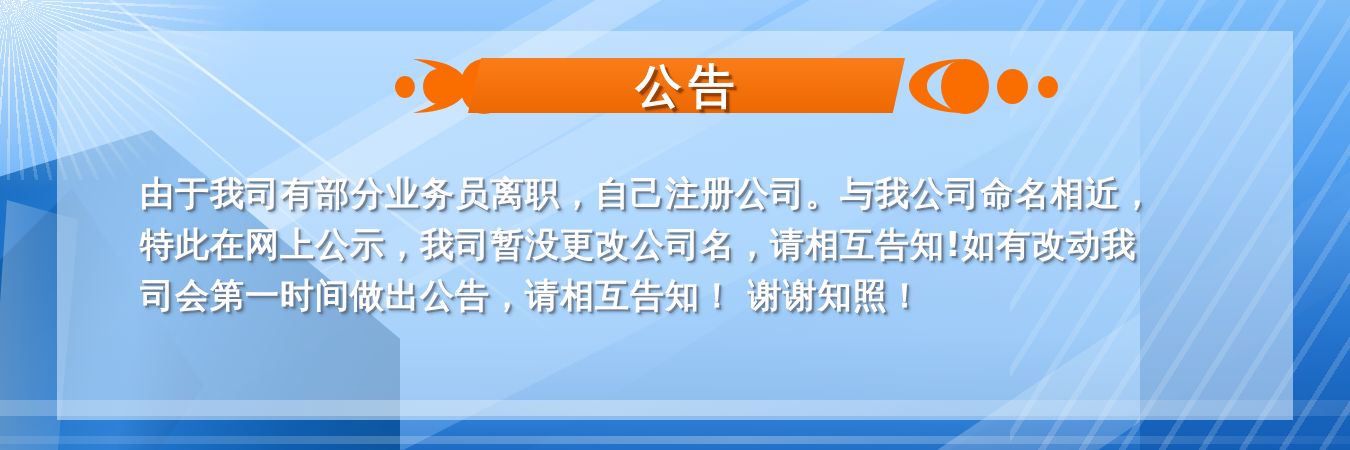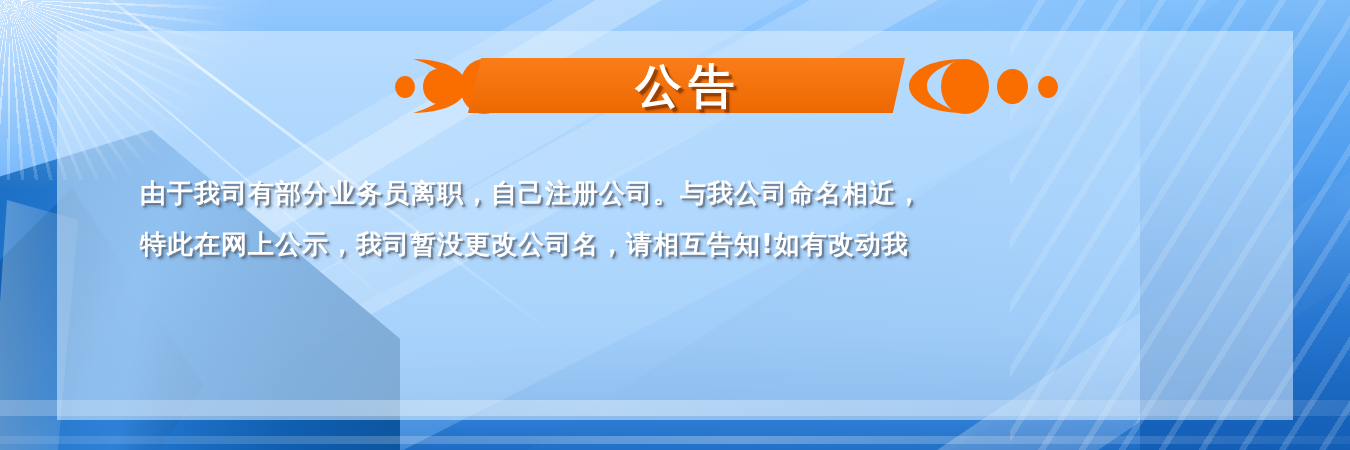--- a/index.html
+++ b/index.html
@@ -232,21 +232,21 @@
     line-height:1;
     padding-left:4px;
   }
 
   
   .body-text {
     position:absolute;
     left:140px; top:168px;
     width:1090px;
     font-family:"DejaVu Sans", sans-serif;
-    font-size:26px;
+    font-size:34px;
     font-weight:bold;
     line-height:51px;
     color:#ffffff;
     letter-spacing:1px;
     text-shadow:
        2px 2px 0 rgba(95,110,130,.70),
        3px 3px 3px rgba(60,75,95,.40);
     white-space:nowrap;
   }
   .body-line { display:block; }
@@ -302,15 +302,16 @@
     <span class="dot dotR1"></span>
     <span class="dot dotR2"></span>
     <span class="dot dotR3"></span>
 
     <div class="title-text">公告</div>
   </div>
 
   <div class="body-text">
     <span class="body-line">由于我司有部分业务员离职，自己注册公司。与我公司命名相近，</span>
     <span class="body-line">特此在网上公示，我司暂没更改公司名，请相互告知!如有改动我</span>
+    <span class="body-line">司会第一时间做出公告，请相互告知！ 谢谢知照！</span>
   </div>
 
 </div>
 
 </body></html>

